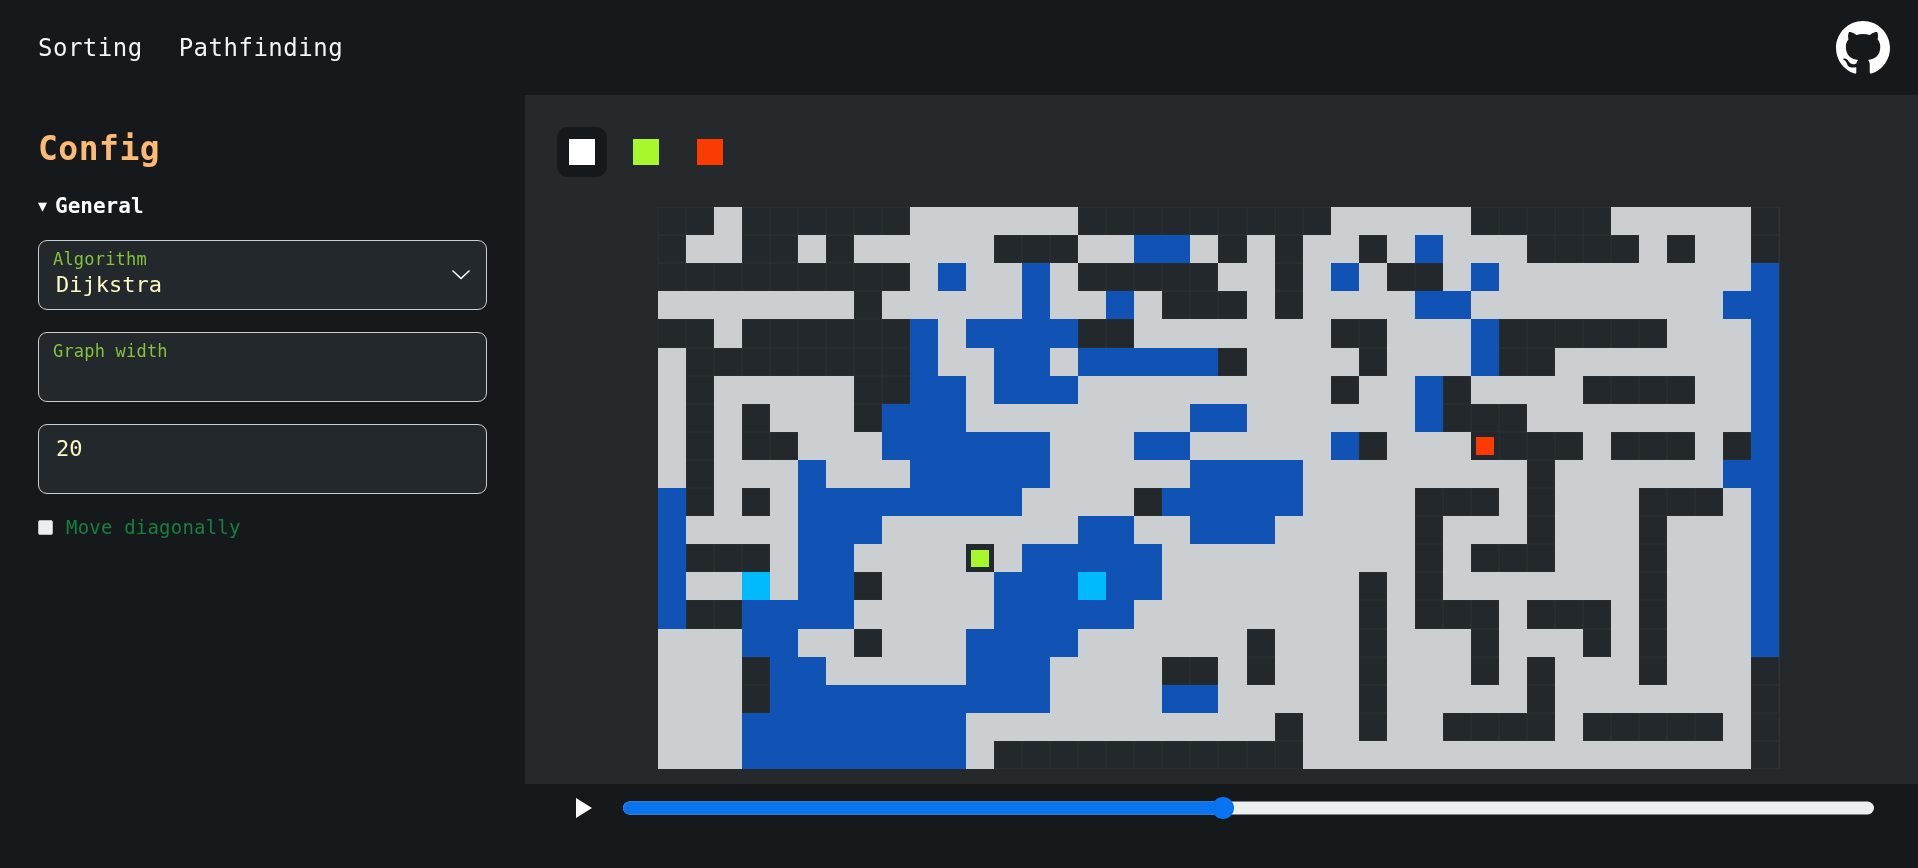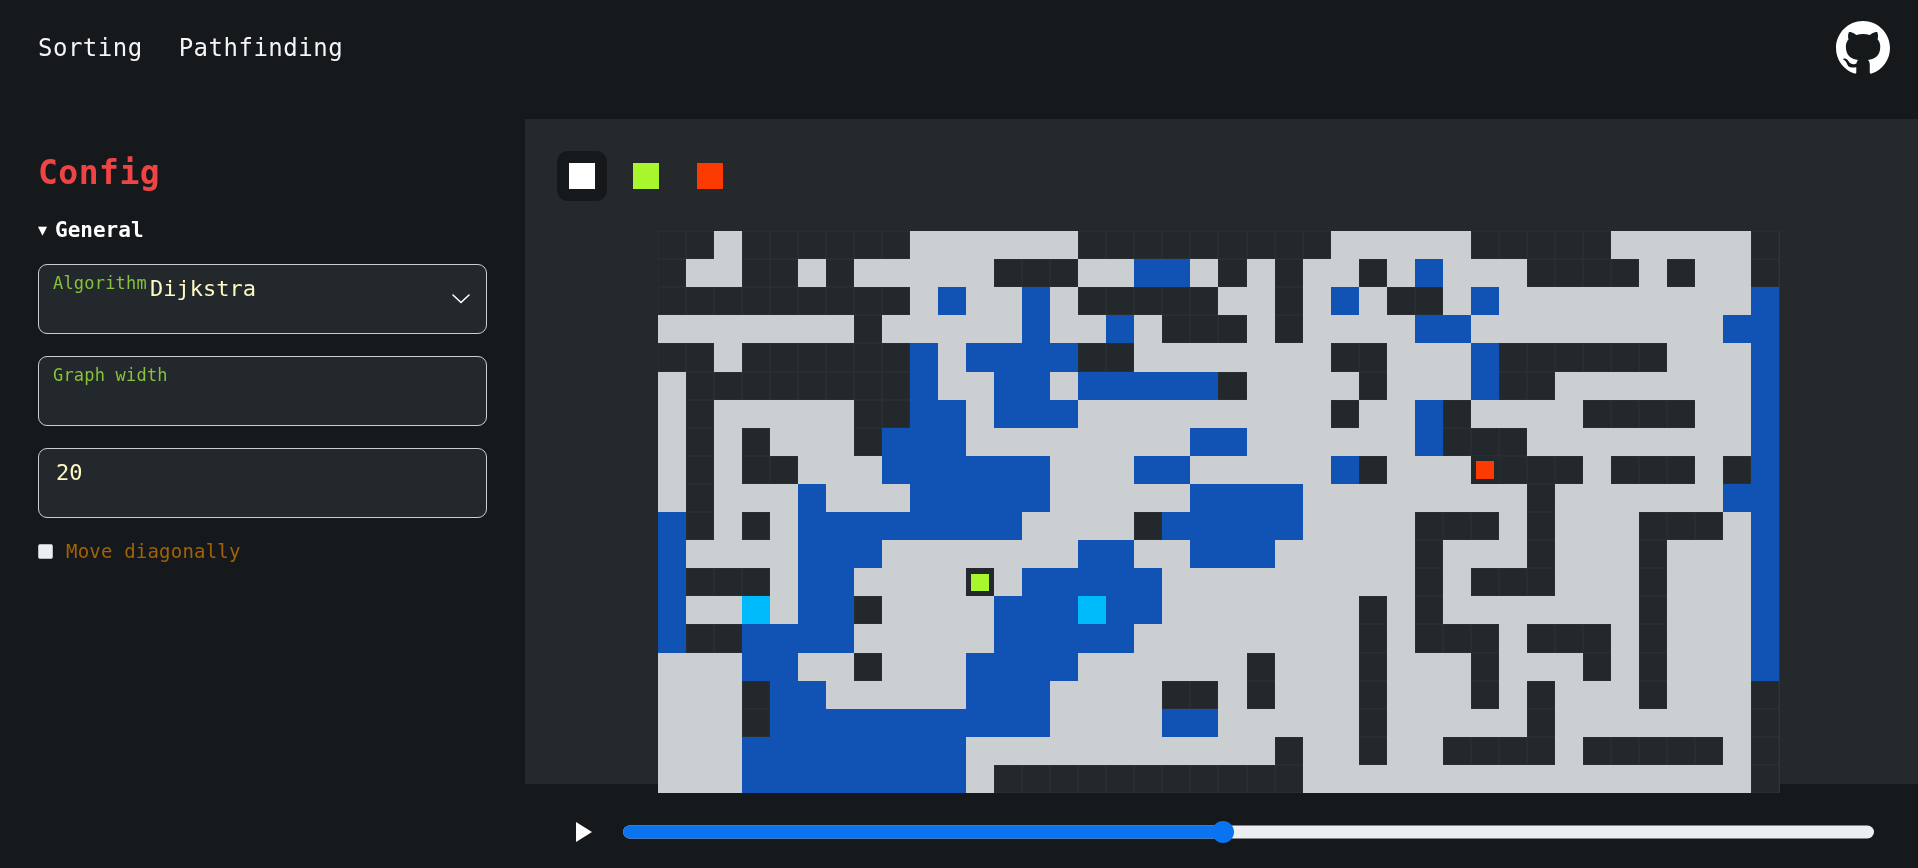--- a/index.html
+++ b/index.html
@@ -2,21 +2,21 @@
 <html><head>
 <meta charset="utf-8">
 <style>
   * { box-sizing: border-box; margin: 0; padding: 0; }
   html, body {
     width: 1918px; height: 868px;
     background: #15191c;
     font-family: "DejaVu Sans Mono", "Liberation Mono", monospace;
     overflow: hidden;
   }
-  #app { width: 1918px; height: 784px; display: flex; flex-direction: column; gap: 24px; }
+  #app { width: 1918px; height: 784px; display: flex; flex-direction: column; }
 
   
   .header {
     height: 95px; flex: 0 0 95px;
     background: #15191c;
     display: flex; align-items: center;
     padding: 0 28px 0 38px;
     position: relative;
   }
   .nav { display: flex; align-items: center; gap: 36px; }
@@ -29,39 +29,39 @@
   
   .body { flex: 1 1 auto; display: flex; min-height: 0; }
 
   .sidebar {
     width: 525px; flex: 0 0 525px;
     background: #15191c;
     padding: 34px 38px 0 38px;
     overflow: hidden;
   }
   .config-title {
-    color: #ef4444; font-size: 33px; font-weight: bold;
+    color: #fdba74; font-size: 33px; font-weight: bold;
     letter-spacing: 0.5px; margin-bottom: 26px;
   }
   .section-head {
     display: flex; align-items: center; gap: 8px;
     color: #ffffff; font-size: 21px; font-weight: bold;
     margin-bottom: 22px; cursor: pointer; user-select: none;
   }
   .caret { font-size: 15px; line-height: 1; color: #ffffff; }
 
   .field {
     position: relative;
     border: 1.5px solid #c9ced2;
     border-radius: 9px;
     background: #22282b;
     height: 70px;
     margin-bottom: 22px;
     padding: 9px 14px 0 14px;
-    display: flex; flex-direction: row; justify-content: flex-start;
+    display: flex; flex-direction: column; justify-content: flex-start;
     cursor: text;
   }
   .field-label {
     color: #86c33a; font-size: 17px; line-height: 1.15; letter-spacing: .2px;
   }
   .field-value {
     color: #fef9c3; font-size: 22px; line-height: 1.4; padding-left: 3px;
     background: transparent; border: 0; outline: none; width: 100%;
     font-family: inherit;
   }
@@ -72,21 +72,21 @@
   }
 
   .check-row {
     display: flex; align-items: center; gap: 13px;
     margin-top: 14px; cursor: pointer; user-select: none;
   }
   .cbox {
     width: 15px; height: 15px; border-radius: 2px;
     background: #eceff1; border: 1px solid #b6bcc0; flex: 0 0 15px;
   }
-  .check-label { color: #a16207; font-size: 19px; letter-spacing: .2px; }
+  .check-label { color: #15803d; font-size: 19px; letter-spacing: .2px; }
 
   
   .main {
     flex: 1 1 auto; background: #25292c;
     display: flex; flex-direction: column;
     padding: 32px 38px 0 32px; min-width: 0;
   }
   .toolbar { display: flex; align-items: center; gap: 14px; margin-bottom: 30px; }
   .tool {
     width: 50px; height: 50px; border-radius: 11px;

